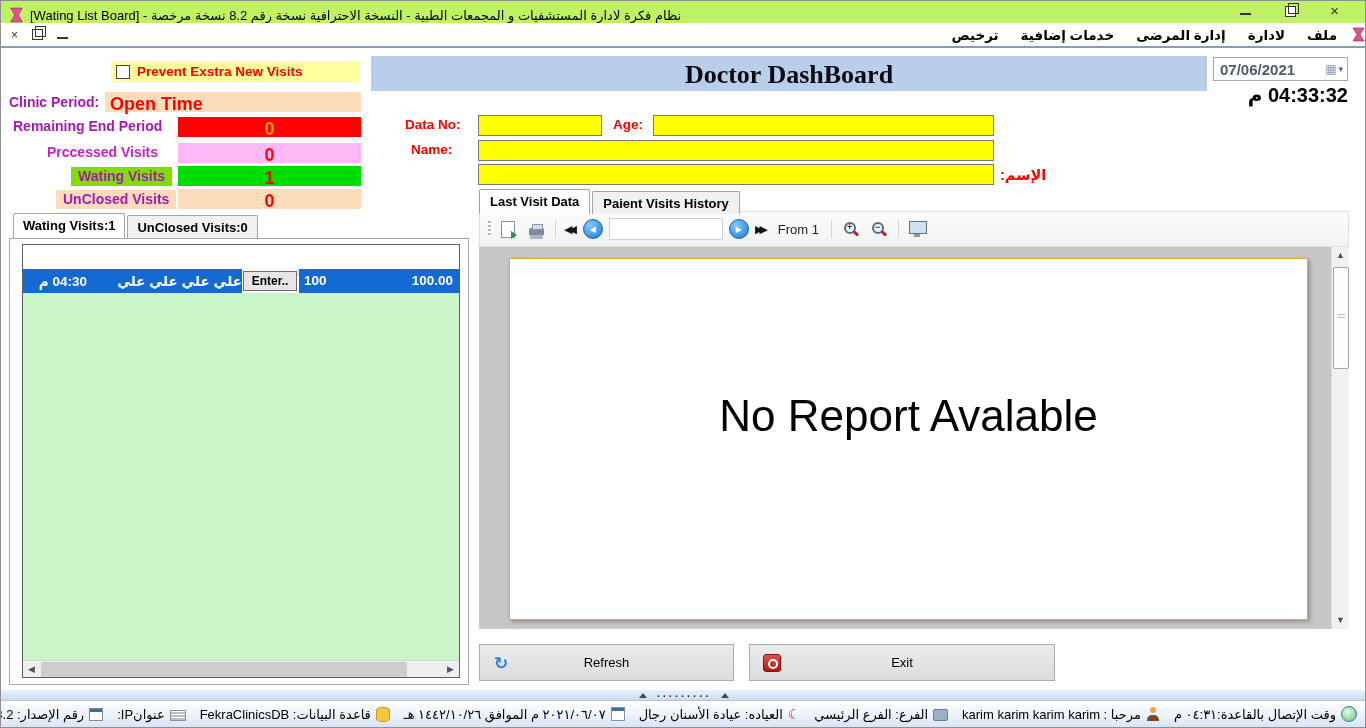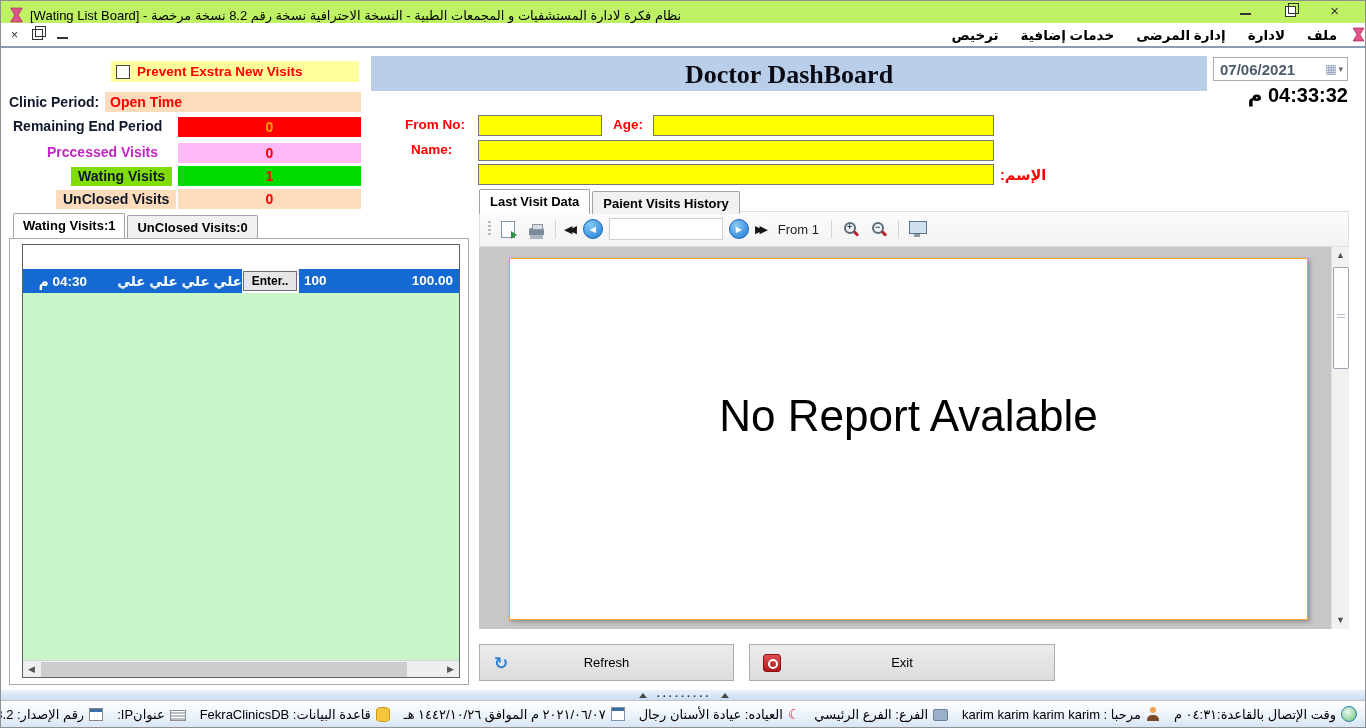--- a/index.html
+++ b/index.html
@@ -27,22 +27,22 @@
   .menus { margin-left:auto; direction:rtl; display:flex; align-items:center; padding-left:14px; }
   .menu-item { font-size:13.5px; font-weight:bold; color:#000; padding:2px 11px; white-space:nowrap; }
   .menu-hourglass { width:13px; height:15px; margin-left:4px; }
   
   .main { position:absolute; left:0; top:47px; width:100%; height:641px; background:#fff; }
   
   .chk-row { position:absolute; left:110px; top:13px; width:248px; height:21px; background:#ffff9c;
     display:flex; align-items:center; padding-left:5px; box-sizing:border-box; }
   .chk-box { width:12px; height:12px; background:#fff; border:1px solid #444; margin-right:7px; }
   .chk-label { color:#f00; font-weight:bold; font-size:13.5px; }
-  .stat-label { position:absolute; font-size:14px; font-weight:bold; color:#0f172a; white-space:nowrap; }
-  .stat-value { position:absolute; font-size:14px; font-weight:bold; box-sizing:border-box; }
+  .stat-label { position:absolute; font-size:14px; font-weight:bold; color:#a21caf; white-space:nowrap; }
+  .stat-value { position:absolute; font-size:18px; font-weight:bold; box-sizing:border-box; }
   .lbl-clinic   { left:8px;  top:46px; }
   .val-clinic   { left:104px; top:44px; width:256px; height:20px; background:#fcdcba; color:#f00; padding:2px 0 0 5px; }
   .lbl-remain   { left:12px; top:70px; }
   .val-remain   { left:177px; top:69px; width:183px; height:20px; background:#f00; color:#ffa800; text-align:center; padding-top:2px; }
   .lbl-proc     { left:46px; top:96px; color:#c424c4; }
   .val-proc     { left:177px; top:95px; width:183px; height:20px; background:#ffb9f7; color:#f00; text-align:center; padding-top:2px; }
   .lbl-wait     { left:70px; top:119px; background:#7fdd05; padding:1px 7px 2px 7px; }
   .val-wait     { left:177px; top:118px; width:183px; height:20px; background:#00dc00; color:#f00; text-align:center; padding-top:2px; }
   .lbl-unc      { left:55px; top:142px; background:#fcdcba; padding:1px 7px 2px 7px; }
   .val-unc      { left:177px; top:141px; width:183px; height:20px; background:#fcdcba; color:#f00; text-align:center; padding-top:2px; }
@@ -232,21 +232,21 @@
     </div>
 
     <div class="dash-header">Doctor DashBoard</div>
     <div class="datepicker">
       <span class="dp-value">07/06/2021</span>
       <span class="dp-cal">▦</span>
       <span class="dp-arrow">▾</span>
     </div>
     <div class="clock">04:33:32 م</div>
 
-    <span class="fld-label lbl-fileno">From No:</span>
+    <span class="fld-label lbl-fileno">Data No:</span>
     <div class="fld fld-fileno"></div>
     <span class="fld-label lbl-age">Age:</span>
     <div class="fld fld-age"></div>
     <span class="fld-label lbl-name">Name:</span>
     <div class="fld fld-name"></div>
     <div class="fld fld-arname"></div>
     <span class="fld-label lbl-arname" dir="rtl">الإسم:</span>
 
     <div class="dtabs">
       <span class="dtab active">Last Visit Data</span>

